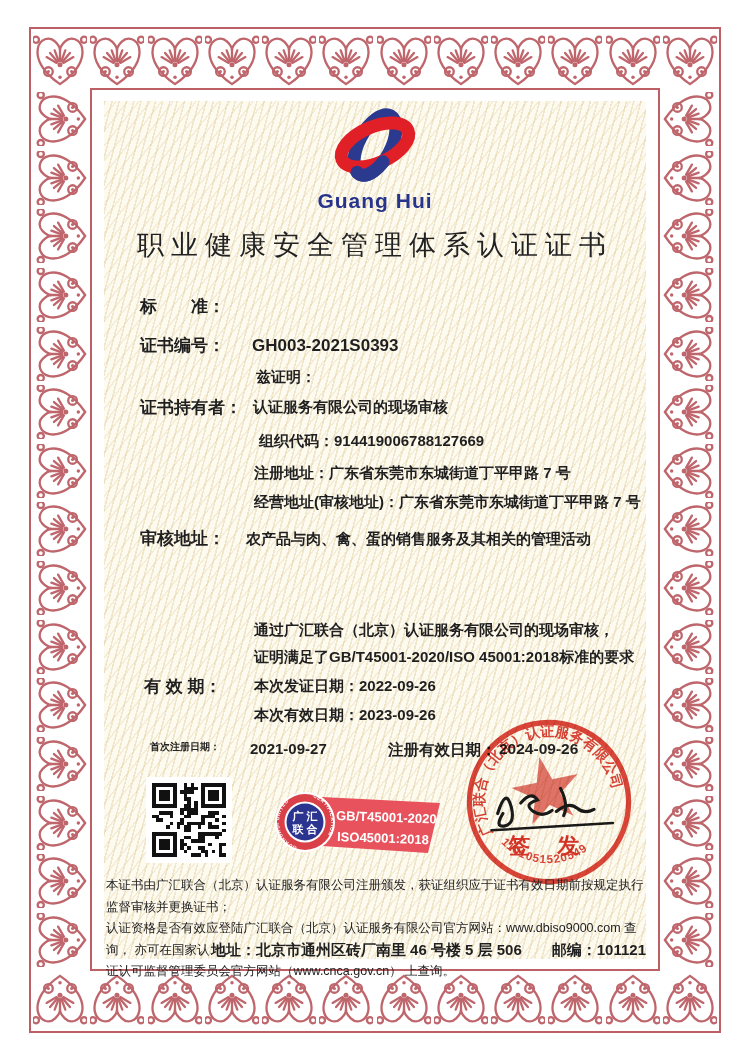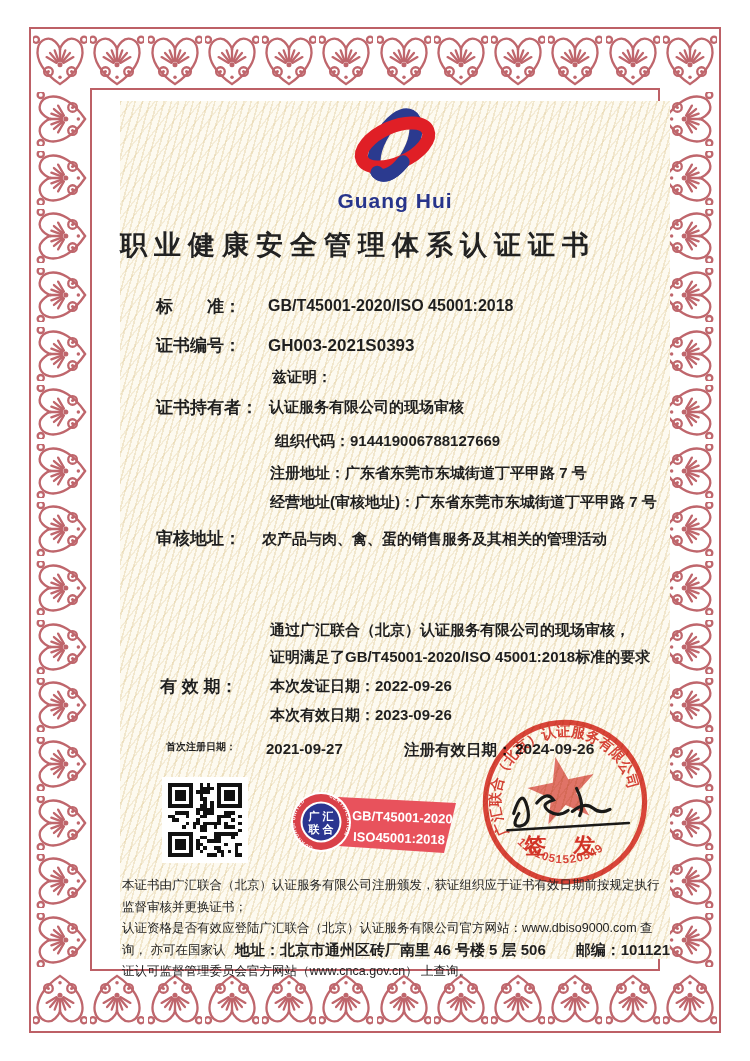--- a/index.html
+++ b/index.html
@@ -7,27 +7,27 @@
         font-family:"Liberation Sans","DejaVu Sans",sans-serif;color:#1f1f1f;}
   
   .frame-outer{position:absolute;left:29px;top:27px;right:29px;bottom:28px;border:2px solid #bd6066;}
   .frame-inner{position:absolute;left:90px;top:88px;right:90px;bottom:90px;border:2px solid #bd6066;}
   .band{position:absolute;display:flex;justify-content:space-between;align-items:center;overflow:hidden;}
   .band-top{left:33px;right:33px;top:31px;height:58px;flex-direction:row;}
   .band-bottom{left:33px;right:33px;bottom:32px;height:58px;flex-direction:row;}
   .band-left{top:90px;bottom:92px;left:32px;width:58px;flex-direction:column;}
   .band-right{top:90px;bottom:92px;right:32px;width:58px;flex-direction:column;}
   
-  .content{position:absolute;left:120px;top:101px;width:542px;height:858px;
+  .content{position:absolute;left:104px;top:101px;width:542px;height:858px;
     background:
       repeating-linear-gradient(105deg, rgba(222,199,146,.38) 0 1.6px, rgba(255,255,255,0) 1.6px 7px),
       repeating-linear-gradient(128deg, rgba(222,199,146,.28) 0 1.4px, rgba(255,255,255,0) 1.4px 9px),
-      #fdfaf0; padding-left: 8px;}
-  .title{position:absolute;left:0;width:100%;top:126px;text-align:left;
-         font-size:27px;font-weight:bold;letter-spacing:7px;color:#222;white-space:nowrap;}
+      #fdfaf0;}
+  .title{position:absolute;left:0;width:100%;top:126px;text-align:center;
+         font-size:27px;font-weight:normal;letter-spacing:7px;color:#222;white-space:nowrap;}
   .label{position:absolute;font-size:17px;font-weight:bold;white-space:nowrap;}
   .value{position:absolute;font-size:15px;font-weight:bold;white-space:nowrap;}
   .logo-wrap{position:absolute;left:0;top:2px;width:100%;text-align:center;}
   .brand{font-size:21px;font-weight:bold;color:#27348b;letter-spacing:1px;margin-top:-2px;}
   .qr-box{position:absolute;left:42px;top:676px;width:86px;height:86px;background:#ffffff;
           display:flex;align-items:center;justify-content:center;}
   .footer{position:absolute;left:2px;top:774px;width:540px;font-size:12.5px;font-weight:normal;
           line-height:21.5px;color:#222;}
   .addr{position:absolute;left:0;top:840px;width:100%;text-align:right;
         font-size:15px;font-weight:bold;white-space:nowrap;}
@@ -1248,21 +1248,20 @@
           <ellipse cx="60" cy="42" rx="36" ry="18" stroke="#e01f26" stroke-width="13" transform="rotate(-24 60 42)"></ellipse>
           <ellipse cx="60" cy="42" rx="33" ry="16" stroke="#2b3a8f" stroke-width="13" transform="rotate(-62 60 42)" pathLength="100" stroke-dasharray="20 80" stroke-dashoffset="-32"></ellipse>
         </g>
       </svg>
       <div class="brand">Guang Hui</div>
     </div>
 
     <div class="title">职业健康安全管理体系认证证书</div>
 
     <div class="label" style="left:36px;top:194px">标　　准：</div>
-    <div class="value" style="left:148px;top:196px;font-size:16px">GB/T45001-2020/ISO 45001:2018</div>
 
     <div class="label" style="left:36px;top:233px">证书编号：</div>
     <div class="value" style="left:148px;top:235px;font-size:17px">GH003-2021S0393</div>
 
     <div class="value" style="left:152px;top:267px">兹证明：</div>
 
     <div class="label" style="left:36px;top:295px">证书持有者：</div>
     <div class="value" style="left:149px;top:297px">认证服务有限公司的现场审核</div>
 
     <div class="value" style="left:155px;top:331px">组织代码：914419006788127669</div>

